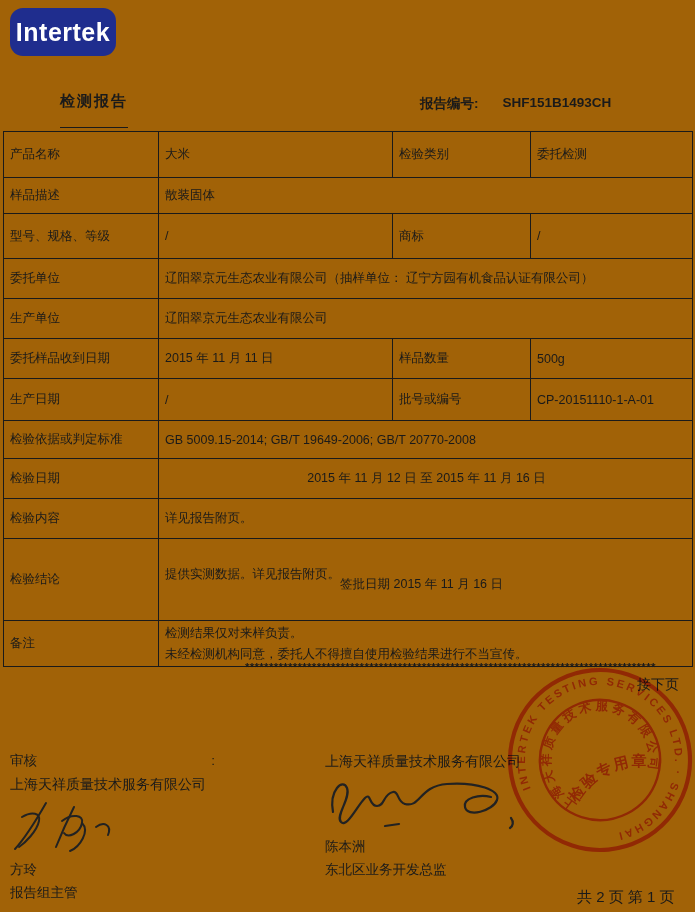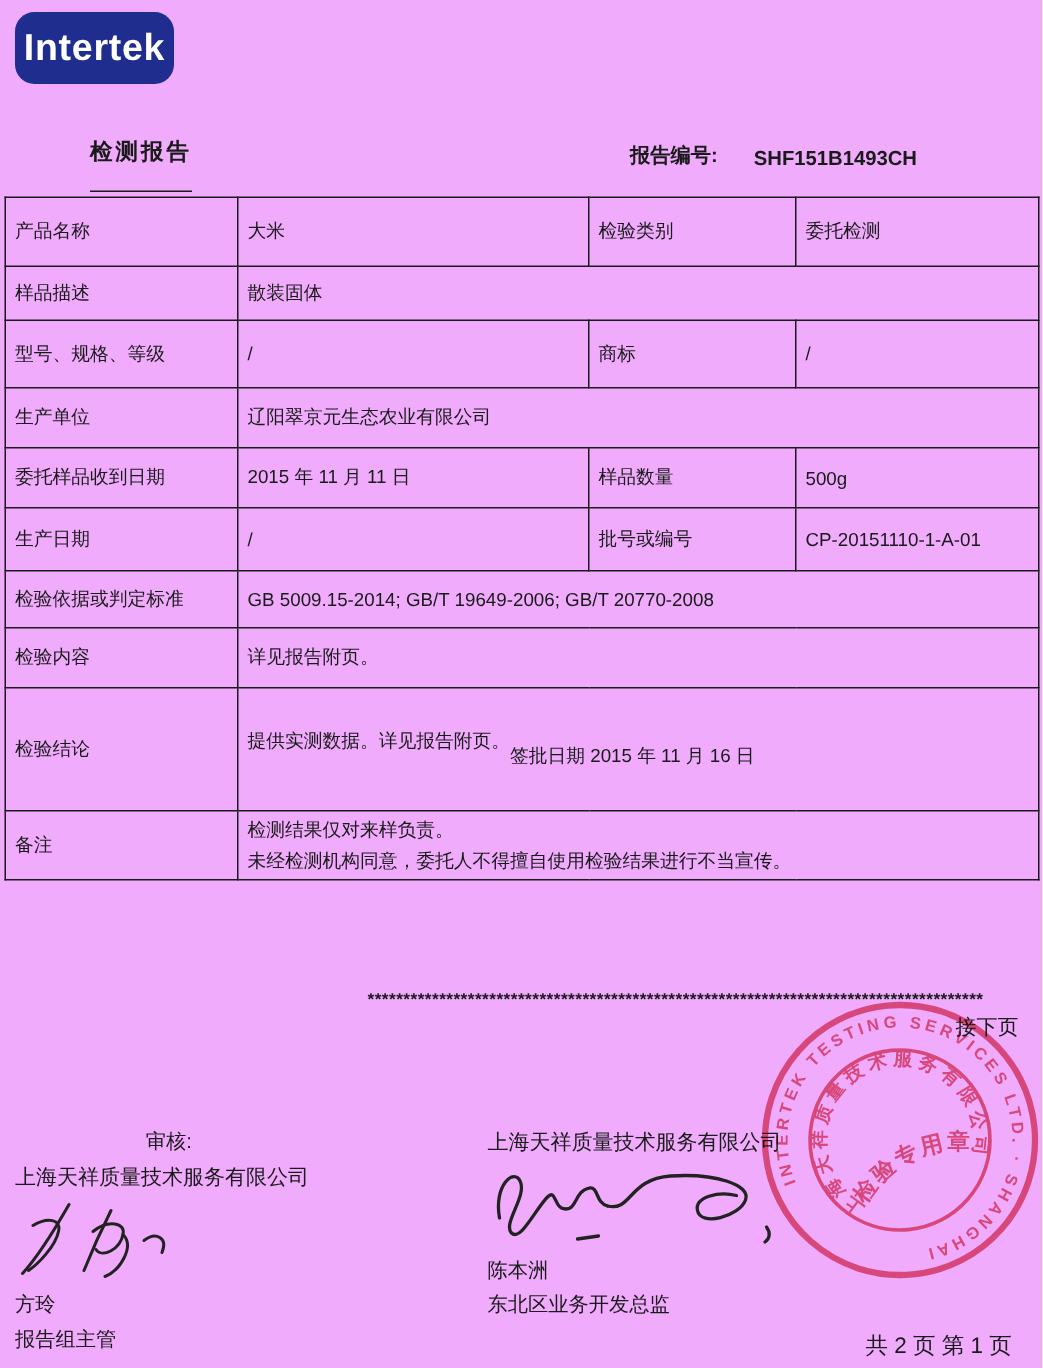--- a/index.html
+++ b/index.html
@@ -1,28 +1,28 @@
 <!DOCTYPE html>
 <html><head>
 <meta charset="utf-8">
 <style>
   html,body { margin:0; padding:0; background:#ffffff; }
   body { width:695px; height:912px; position:relative;
          font-family:"Liberation Sans","DejaVu Sans",sans-serif; color:#1a1a1a; }
-  .page { position:absolute; left:0; top:0; width:695px; height:912px; overflow:hidden; background:#f0abfc; }
+  .page { position:absolute; left:0; top:0; width:695px; height:912px; overflow:hidden; background:#a16207; }
 
   
   .logo { position:absolute; left:10px; top:8px; width:106px; height:48px;
           background:#1f2d8e; border-radius:13px; display:flex; align-items:center; justify-content:center; }
   .logo span { color:#ffffff; font-weight:bold; font-size:25px; letter-spacing:0.5px; }
 
   
   .title { position:absolute; left:60px; top:92px; font-size:15px; font-weight:bold;
            letter-spacing:2px; border-bottom:1.5px solid #1a1a1a; padding-bottom:16px; }
-  .report-no { position:absolute; left:420px; top:95px; font-size:13.5px; font-weight:bold; display:flex; gap:24px;align-items:flex-end; }
+  .report-no { position:absolute; left:420px; top:95px; font-size:13.5px; font-weight:bold; display:flex; gap:24px; }
 
   
   table.report { position:absolute; left:3px; top:131px; width:689px;
                  border-collapse:collapse; table-layout:fixed; }
   table.report td { border:1.5px solid #1a1a1a; font-size:12.5px; padding:2px 4px 2px 6px;
                     vertical-align:middle; overflow:hidden; }
   td.center { text-align:center; }
   .cell-flex { display:flex; flex-direction:row; height:100%; line-height:1.65; }
   .sign-date { text-align:right; padding-right:8px; margin-top:10px; }
   .two-line { line-height:1.65; }
@@ -36,21 +36,21 @@
   
   .stamp { position:absolute; left:502px; top:662px; mix-blend-mode:multiply; opacity:0.92; }
   .stamp-eng  { font-family:"Liberation Sans",sans-serif; font-weight:bold; font-size:11px;
                 letter-spacing:2.6px; fill:#e45d72; }
   .stamp-cn   { font-weight:bold; font-size:12.5px; letter-spacing:3.5px; fill:#e45d72; }
   .stamp-center { font-weight:bold; font-size:15px; letter-spacing:2px; fill:#e45d72; }
 
   
   .signoff { position:absolute; font-size:13.5px; line-height:1.7; }
   .signoff .company { font-size:14px; }
-  .review-line { display:flex; justify-content:center; width:205px; }
+  .review-line { display:flex; justify-content:space-between; width:205px; }
   .sig-svg { display:block; }
   .sig-name { margin-top:4px; }
 </style>
 </head>
 <body>
 
 <div class="page">
 
   <div class="logo">
     <span>Intertek</span>
@@ -80,38 +80,46 @@
       <td>样品描述</td>
       <td colspan="3">散装固体</td>
     </tr>
     <tr style="height:45px">
       <td>型号、规格、等级</td>
       <td>/</td>
       <td>商标</td>
       <td>/</td>
     </tr>
     <tr style="height:40px">
+      <td>委托单位</td>
+      <td colspan="3">辽阳翠京元生态农业有限公司（抽样单位： 辽宁方园有机食品认证有限公司）</td>
+    </tr>
+    <tr style="height:40px">
       <td>生产单位</td>
       <td colspan="3">辽阳翠京元生态农业有限公司</td>
     </tr>
     <tr style="height:40px">
       <td>委托样品收到日期</td>
       <td>2015 年 11 月 11 日</td>
       <td>样品数量</td>
       <td>500g</td>
     </tr>
     <tr style="height:42px">
       <td>生产日期</td>
       <td>/</td>
       <td>批号或编号</td>
       <td>CP-20151110-1-A-01</td>
     </tr>
     <tr style="height:38px">
       <td>检验依据或判定标准</td>
       <td colspan="3">GB 5009.15-2014; GB/T 19649-2006; GB/T 20770-2008</td>
+    </tr>
+    <tr style="height:40px">
+      <td>检验日期</td>
+      <td colspan="3" class="center">2015 年 11 月 12 日  至  2015 年 11 月 16 日</td>
     </tr>
     <tr style="height:40px">
       <td>检验内容</td>
       <td colspan="3">详见报告附页。</td>
     </tr>
     <tr style="height:82px">
       <td>检验结论</td>
       <td colspan="3">
         <div class="cell-flex">
           <div>提供实测数据。</div>

